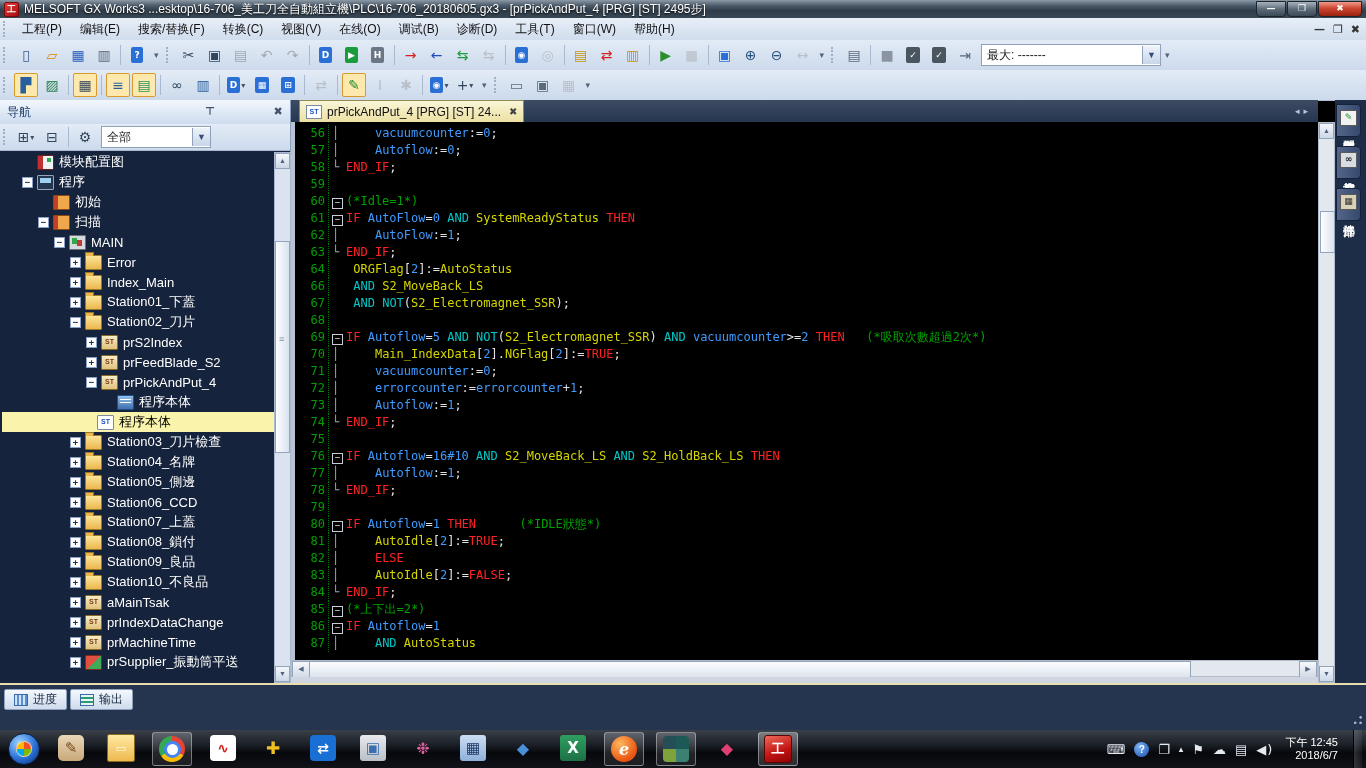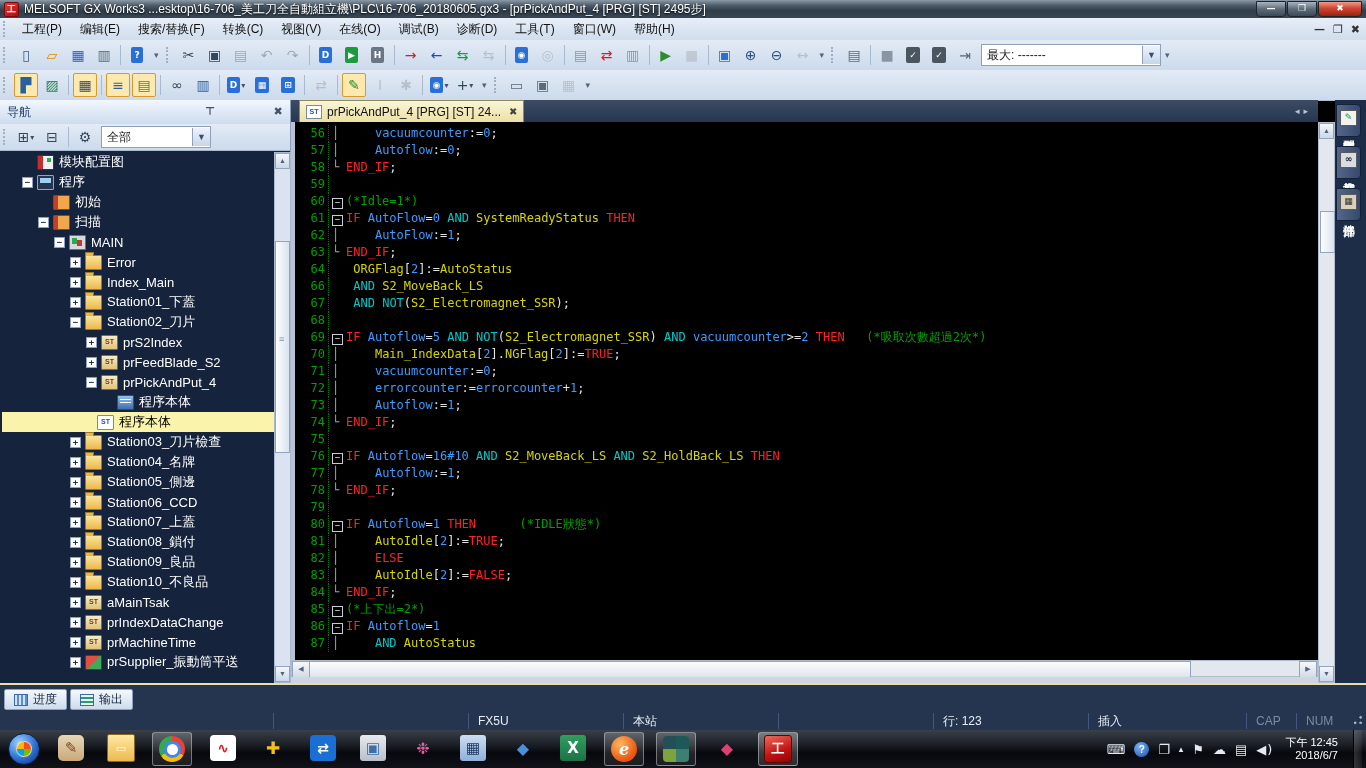--- a/index.html
+++ b/index.html
@@ -641,30 +641,20 @@
         <span class="dic"></span>
         <span>进度</span>
       </span>
       <span class="dtab">
         <span class="dic lines"></span>
         <span>输出</span>
       </span>
     </div>
   <div id="statusrow">
     <span style="flex:1;"></span>
-    <span id="status-segs" style="display:flex;">
-        <span class="seg" style="width: 185px;"></span>
-        <span class="seg" style="width: 145px;">FX5U</span>
-        <span class="seg" style="width: 145px;">本站</span>
-        <span class="seg" style="width: 145px;"></span>
-        <span class="seg" style="width: 145px;">行: 123</span>
-        <span class="seg" style="width: 148px;">插入</span>
-        <span class="seg dim" style="width: 40px;">CAP</span>
-        <span class="seg dim" style="width: 42px;">NUM</span>
-      </span>
     <span id="resize-grip"></span>
   </div>
 </div>
 
 <div id="taskbar" class="abs">
   <div id="start-orb">
       <span id="orb-flag"></span>
     </div>
   <span id="task-apps" style="display:flex;">
       <span class="tk">

